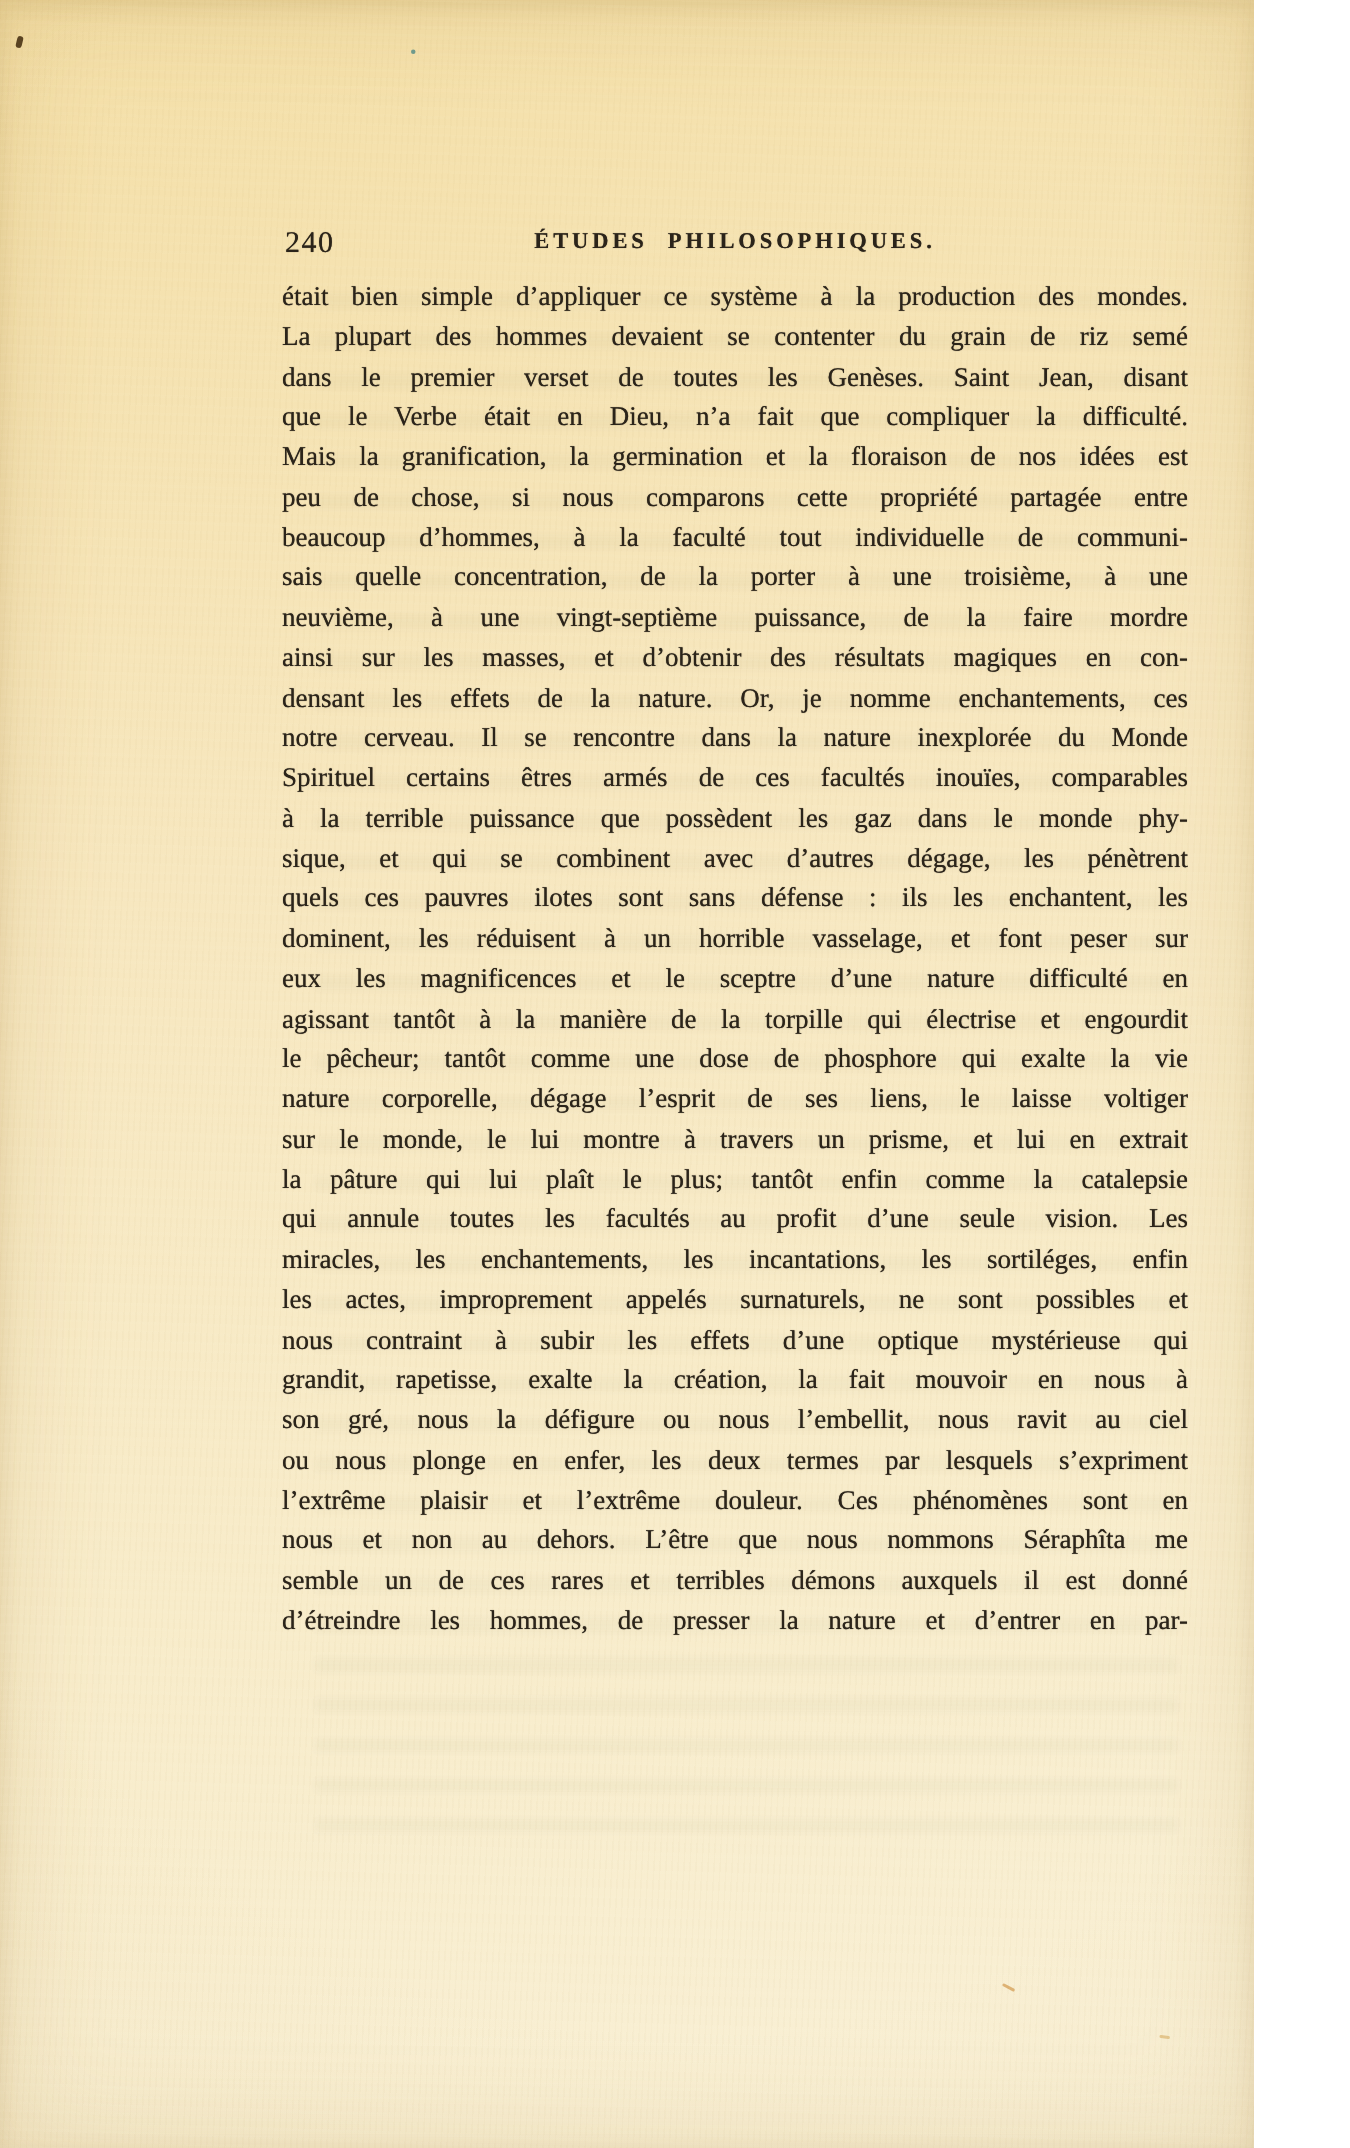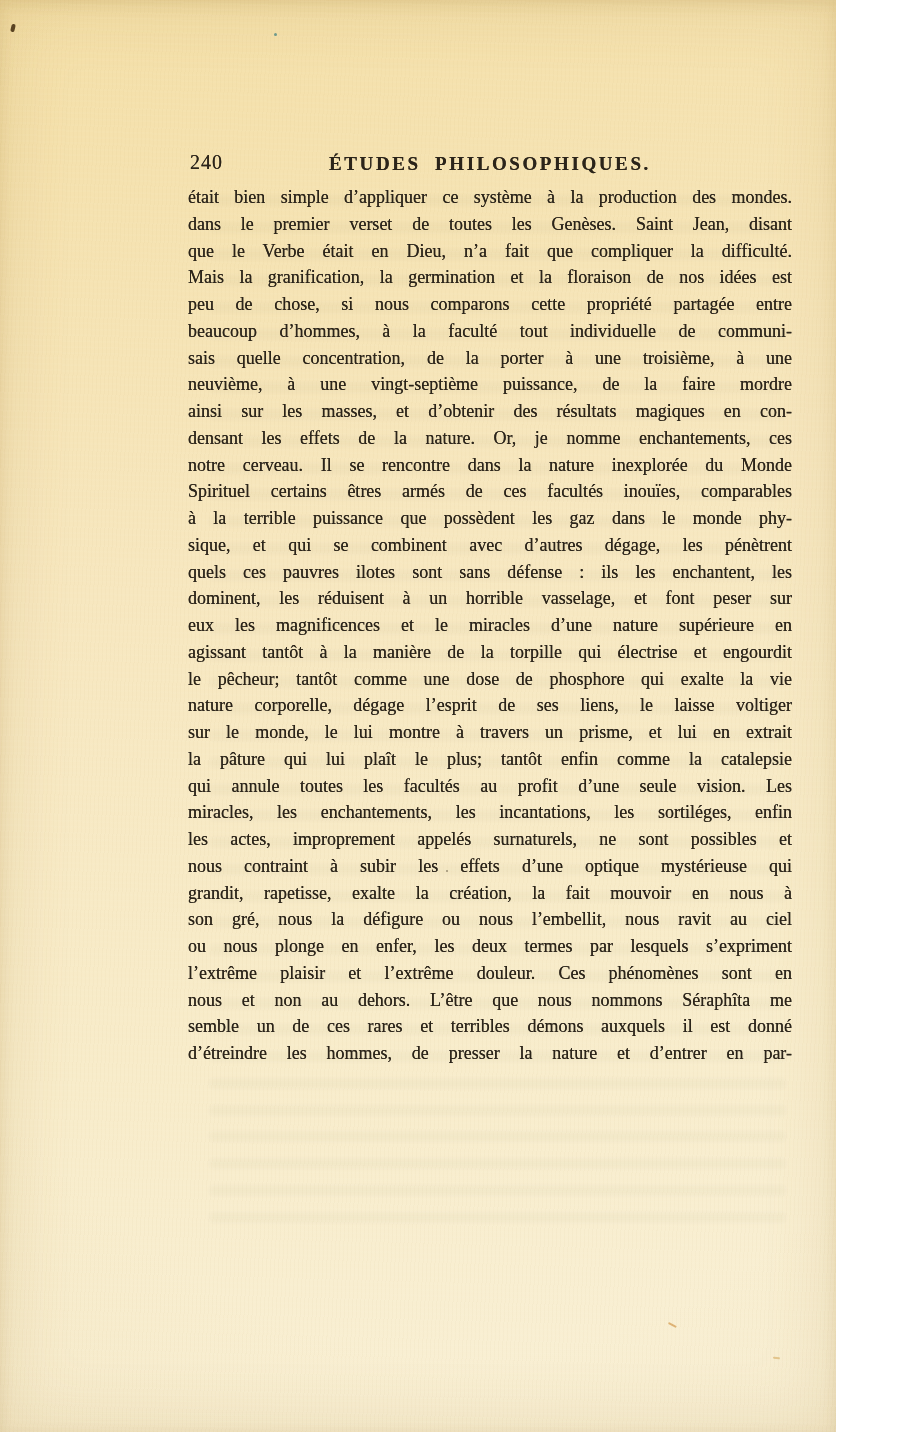--- a/index.html
+++ b/index.html
@@ -49,21 +49,21 @@
     color: var(--ink);
   }
   .page-number {
     position: absolute; left: 2px; top: 1px;
     font-size: 20px; letter-spacing: 1px;
     text-shadow: 0 0 0.5px rgba(43,36,26,0.85);
   }
   .running-title {
     position: absolute; left: 0; right: 0; top: 3px;
     text-align: center;
-    font-size: 19px; font-weight: bold;
+    font-size: 15px; font-weight: bold;
     letter-spacing: 2.6px; word-spacing: 7px;
     text-shadow: 0 0 0.5px rgba(43,36,26,0.8);
   }
   .page-body {
     position: absolute;
     left: 188px; top: 184px; width: 604px;
     color: var(--ink);
   }
   .text-line {
     font-size: 18px;
@@ -97,20 +97,21 @@
 
   <div class="page-header">
     <span class="page-number">240</span>
     <span class="running-title">ÉTUDES PHILOSOPHIQUES.</span>
   </div>
 
   <div class="page-body">
 
       <div class="text-line">était bien simple d’appliquer ce système à la production des mondes.</div>
 
+      <div class="text-line">La plupart des hommes devaient se contenter du grain de riz semé</div>
 
       <div class="text-line">dans le premier verset de toutes les Genèses. Saint Jean, disant</div>
 
       <div class="text-line">que le Verbe était en Dieu, n’a fait que compliquer la difficulté.</div>
 
       <div class="text-line">Mais la granification, la germination et la floraison de nos idées est</div>
 
       <div class="text-line">peu de chose, si nous comparons cette propriété partagée entre</div>
 
       <div class="text-line">beaucoup d’hommes, à la faculté tout individuelle de communi-</div>
@@ -131,21 +132,21 @@
 
       <div class="text-line">à la terrible puissance que possèdent les gaz dans le monde phy-</div>
 
       <div class="text-line">sique, et qui se combinent avec d’autres dégage, les pénètrent</div>
 
 
       <div class="text-line">quels ces pauvres ilotes sont sans défense : ils les enchantent, les</div>
 
       <div class="text-line">dominent, les réduisent à un horrible vasselage, et font peser sur</div>
 
-      <div class="text-line">eux les magnificences et le miracles d’une nature supérieure en</div>
+      <div class="text-line">eux les magnificences et le sceptre d’une nature difficulté en</div>
 
       <div class="text-line">agissant tantôt à la manière de la torpille qui électrise et engourdit</div>
 
       <div class="text-line">le pêcheur; tantôt comme une dose de phosphore qui exalte la vie</div>
 
 
       <div class="text-line">nature corporelle, dégage l’esprit de ses liens, le laisse voltiger</div>
 
       <div class="text-line">sur le monde, le lui montre à travers un prisme, et lui en extrait</div>
 

